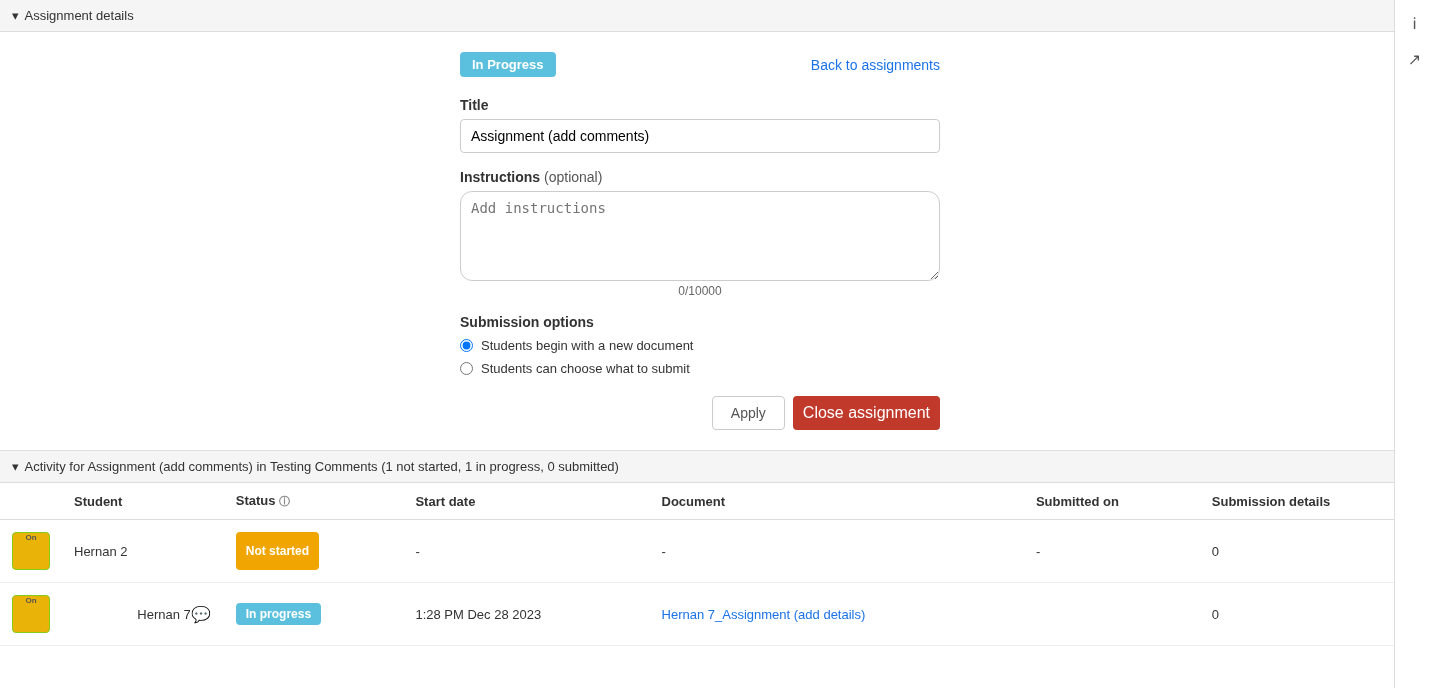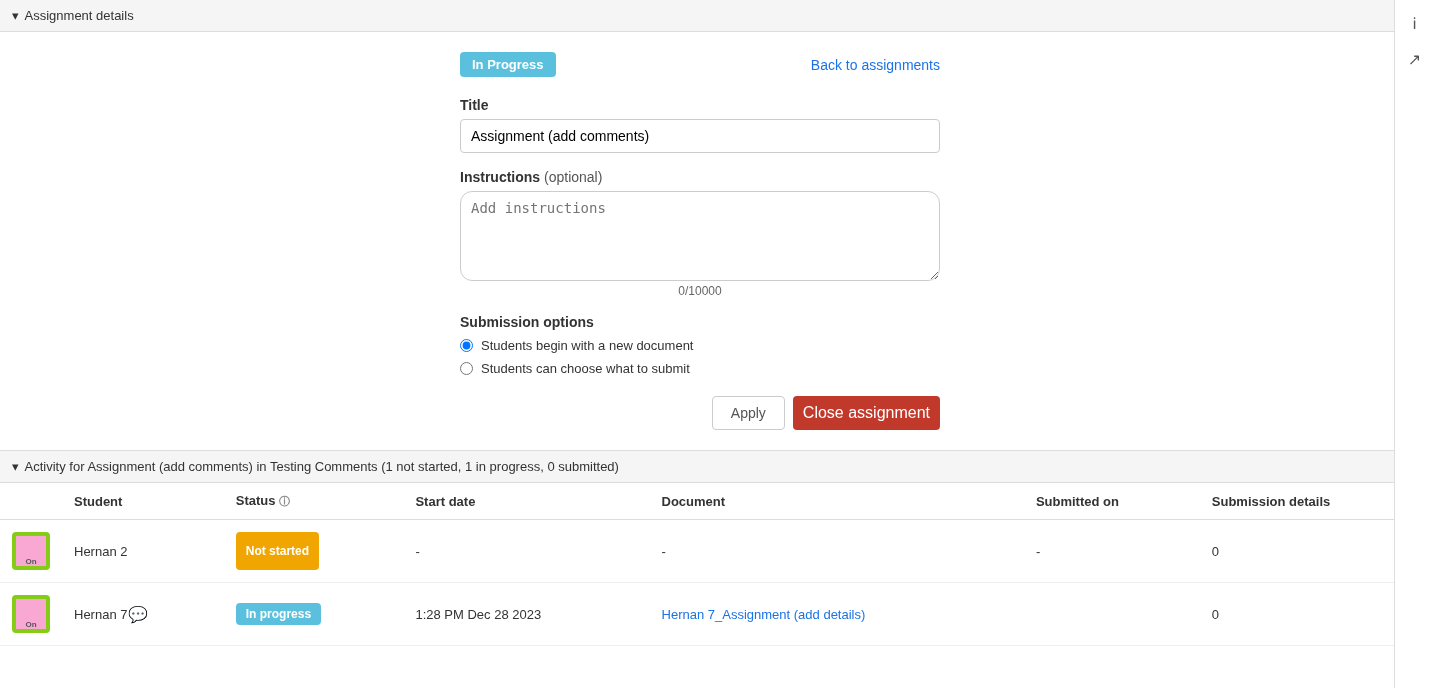--- a/index.html
+++ b/index.html
@@ -165,28 +165,28 @@
     .activity-table td {
       padding: 12px 12px;
       font-size: 13px;
       border-bottom: 1px solid #eee;
       vertical-align: middle;
     }
 
     .doc-icon {
       width: 38px;
       height: 38px;
-      border: 4px solid #84cc16;
-      border-radius: 4px;
-      display: flex;
-      align-items: flex-end;
+      border: 1px solid #84cc16;
+      border-radius: 4px;
+      display: flex;
+      align-items: flex-start;
       justify-content: center;
       font-size: 10px;
       color: #333;
-      background: #f9a8d4;
+      background: #eab308;
     }
 
     .doc-icon-inner {
       display: flex;
       flex-direction: column;
       align-items: center;
       justify-content: center;
     }
 
     .status-not-started {
@@ -337,21 +337,21 @@
 
     <tr>
       <td>
         <div class="doc-icon">
           <div class="doc-icon-inner">
             <span style="font-size:8px; font-weight:bold; color:#555;">On</span>
           </div>
         </div>
       </td>
       <td>
-        <div style="display:flex; align-items:center; gap:1px;">
+        <div style="display:flex; align-items:center; gap:1px;justify-content:flex-end;">
           <span>Hernan 7</span>
           <span class="comment-icon">💬</span>
         </div>
       </td>
       <td>
         <span class="status-in-progress">In progress</span>
       </td>
       <td>1:28 PM Dec 28 2023</td>
       <td>
         <a class="doc-link">Hernan 7_Assignment (add details)</a>

